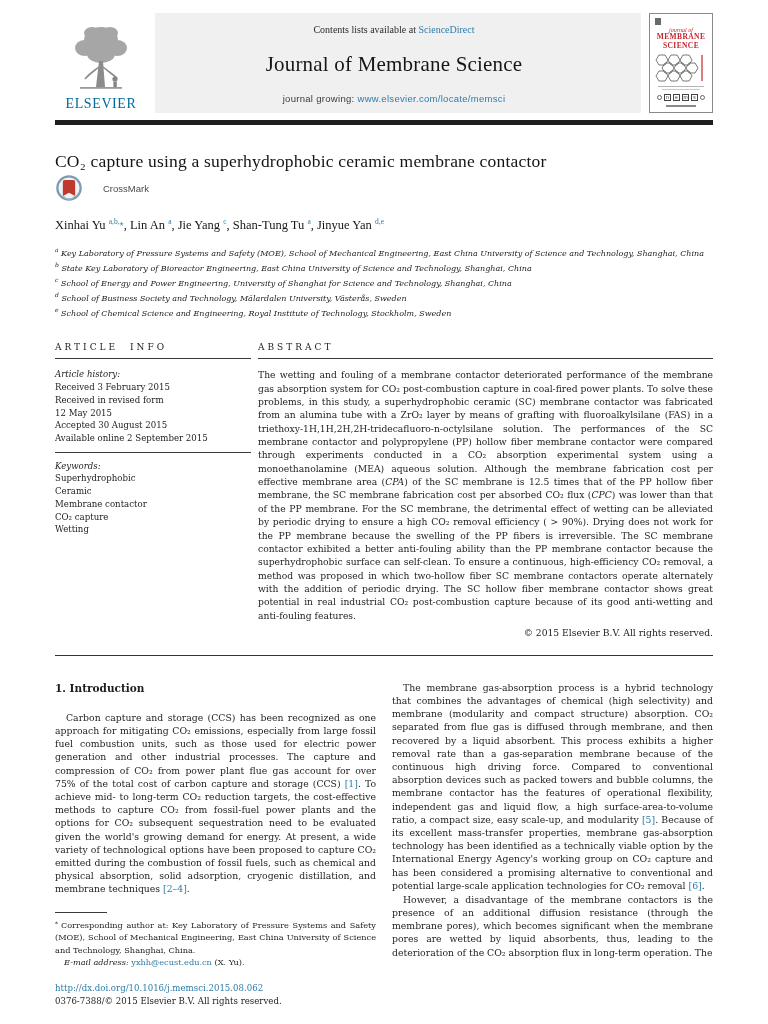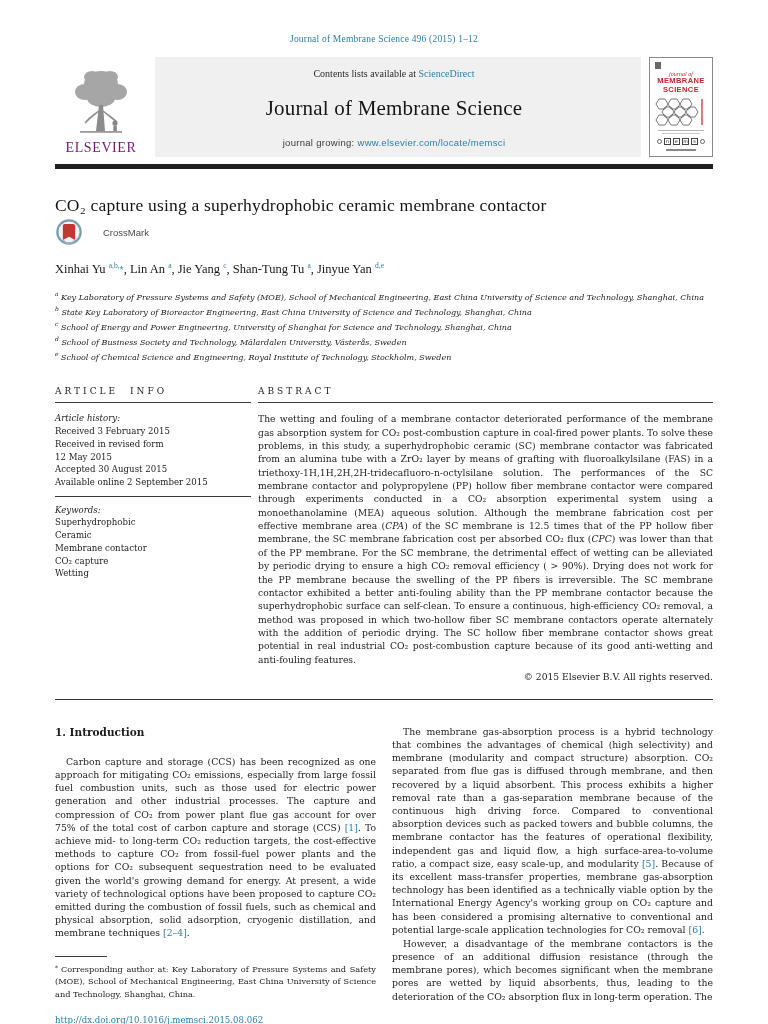--- a/index.html
+++ b/index.html
@@ -10,32 +10,32 @@
     position:relative; overflow:hidden;
   }
   .content { width:658px; margin:0 auto; }
 
   
   .citation { margin-top:34px; text-align:center; font-size:9.5px; color:#2d7ca8; letter-spacing:.2px; }
 
   
   .masthead { display:grid; grid-template-columns:92px 1fr 64px; column-gap:8px; margin-top:13px; height:100px; }
   .logo-box { background:#fff; display:flex; flex-direction:column; align-items:center; justify-content:flex-end; padding-bottom:1px; }
-  .elsevier-word { font-size:14px; color:#701a75; letter-spacing:.6px; margin-top:1px;font-family:Liberation Serif, serif; }
+  .elsevier-word { font-size:14px; color:#0369a1; letter-spacing:.6px; margin-top:1px;font-family:Liberation Serif, serif; }
   .head-center { background:#f0f0f1; text-align:center; display:flex; flex-direction:column; justify-content:space-between; padding:11px 8px 9px 0; }
   .contents-line { font-size:10px; color:#2a2a2a; }
   .link { color:#2d7ca8; }
   .mast-title { font-size:21px; color:#161616; letter-spacing:.2px; }
   .homepage-line { font-family:"Liberation Sans", sans-serif; font-size:9.5px; color:#3a3a3a; letter-spacing:.3px; }
 
   
   .cover-box { border:1px solid #8a8a8a; background:#fff; padding:4px 3px 3px 3px; display:flex; flex-direction:column; align-items:center; }
   .cover-mark { width:6px; height:7px; background:#6a6a6a; align-self:flex-start; margin-left:2px; }
   .cover-top-label { font-style:italic; font-size:6px; color:#c4262e; margin-top:2px; }
-  .cover-title { font-weight:bold; font-size:7.5px; letter-spacing:.4px; color:#c4262e; line-height:1.15; text-align:left; font-family:Liberation Sans, sans-serif; }
+  .cover-title { font-weight:bold; font-size:7.5px; letter-spacing:.4px; color:#c4262e; line-height:1.15; text-align:left; font-family:Liberation Serif, serif; }
   .cover-hex { margin-top:4px; }
   .cover-tagline { width:46px; height:1px; background:#b5b5b5; margin-top:4px; }
   .cover-tagline2 { width:38px; height:1px; background:#c9c9c9; margin-top:2px; }
   .cover-logos { display:flex; gap:2px; margin-top:4px; align-items:center; }
   .cover-logo-letter { width:7px; height:7px; border:1px solid #444; font-size:5px; line-height:5px; text-align:center; color:#333; font-family:"Liberation Sans", sans-serif; }
   .cover-dot { width:5px; height:5px; border:1px solid #666; border-radius:50%; }
   .cover-bottomline { width:30px; height:2px; background:#888; margin-top:4px; }
 
   .black-bar { height:5px; background:#1f1f1f; margin-top:7px; }
 
@@ -75,21 +75,20 @@
   .fn-text .sup { vertical-align:super; font-size:6px; }
   .email-line { text-indent:9px; }
   .doi-block { margin-top:14px; font-size:8.6px; line-height:1.5; text-align:left; }
 </style>
 </head>
 <body>
 
 <div class="page">
   <div class="content">
 
-    <div class="citation">Journal of Membrane Science 496 (2015) 1–12</div>
 
     <div class="masthead">
       <div class="logo-box">
         <svg width="62" height="74" viewBox="0 0 62 74">
           <g fill="#a6a6a6">
             <ellipse cx="31" cy="19" rx="17" ry="13"></ellipse>
             <ellipse cx="15" cy="27" rx="10" ry="8"></ellipse>
             <ellipse cx="47" cy="27" rx="10" ry="8"></ellipse>
             <ellipse cx="31" cy="33" rx="14" ry="9"></ellipse>
             <ellipse cx="22" cy="12" rx="8" ry="6"></ellipse>
@@ -204,20 +203,23 @@
     <hr class="section-rule">
 
     <div class="body-grid">
       <div>
         <div class="intro-heading">1.  Introduction</div>
         <p class="para"><span>Carbon capture and storage (CCS) has been recognized as one approach for mitigating CO₂ emissions, especially from large fossil fuel combustion units, such as those used for electric power generation and other industrial processes. The capture and compression of CO₂ from power plant flue gas account for over 75% of the total cost of carbon capture and storage (CCS) </span><span class="link">[1]</span><span>. To achieve mid- to long-term CO₂ reduction targets, the cost-effective methods to capture CO₂ from fossil-fuel power plants and the options for CO₂ subsequent sequestration need to be evaluated given the world's growing demand for energy. At present, a wide variety of technological options have been proposed to capture CO₂ emitted during the combustion of fossil fuels, such as chemical and physical absorption, solid adsorption, cryogenic distillation, and membrane techniques </span><span class="link">[2–4]</span><span>.</span></p>
 
         <div class="footnote-block">
           <hr class="fn-rule">
           <p class="fn-text"><span class="sup">⁎ </span><span>Corresponding author at: Key Laboratory of Pressure Systems and Safety (MOE), School of Mechanical Engineering, East China University of Science and Technology, Shanghai, China.</span></p>
+          <p class="email-line">
+            <span class="it">E-mail address: </span><span class="link">yxhh@ecust.edu.cn</span><span> (X. Yu).</span>
+          </p>
         </div>
 
         <div class="doi-block">
           <div class="link">http://dx.doi.org/10.1016/j.memsci.2015.08.062</div>
           <div>0376-7388/© 2015 Elsevier B.V. All rights reserved.</div>
         </div>
       </div>
 
       <div>
         <p class="para"><span>The membrane gas-absorption process is a hybrid technology that combines the advantages of chemical (high selectivity) and membrane (modularity and compact structure) absorption. CO₂ separated from flue gas is diffused through membrane, and then recovered by a liquid absorbent. This process exhibits a higher removal rate than a gas-separation membrane because of the continuous high driving force. Compared to conventional absorption devices such as packed towers and bubble columns, the membrane contactor has the features of operational flexibility, independent gas and liquid flow, a high surface-area-to-volume ratio, a compact size, easy scale-up, and modularity </span><span class="link">[5]</span><span>. Because of its excellent mass-transfer properties, membrane gas-absorption technology has been identified as a technically viable option by the International Energy Agency's working group on CO₂ capture and has been considered a promising alternative to conventional and potential large-scale application technologies for CO₂ removal </span><span class="link">[6]</span><span>.</span></p>

